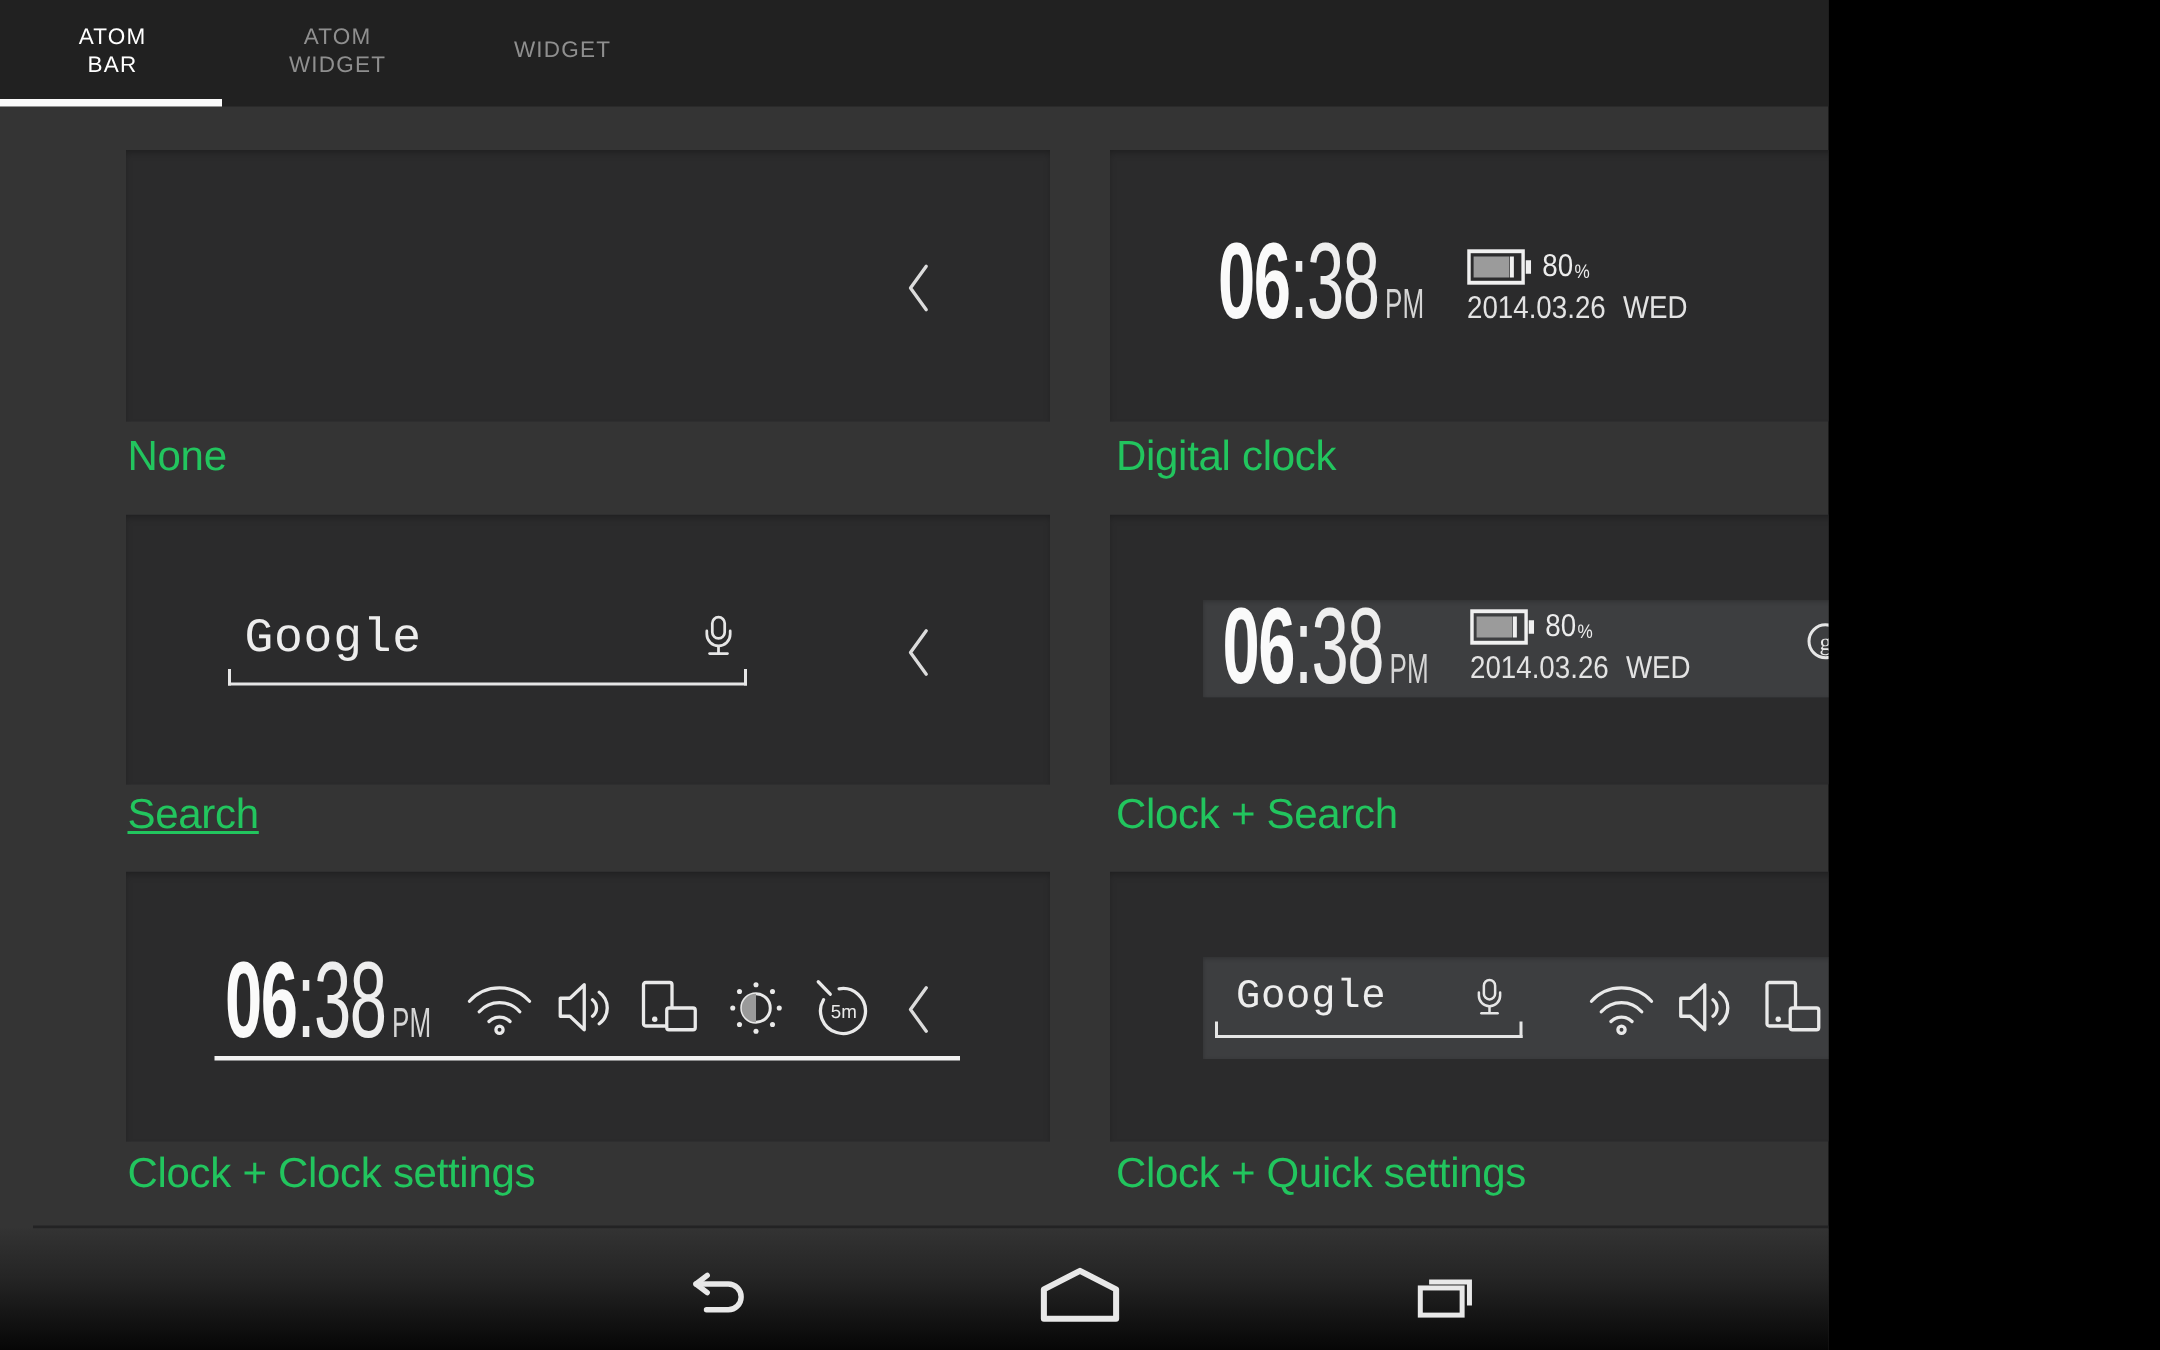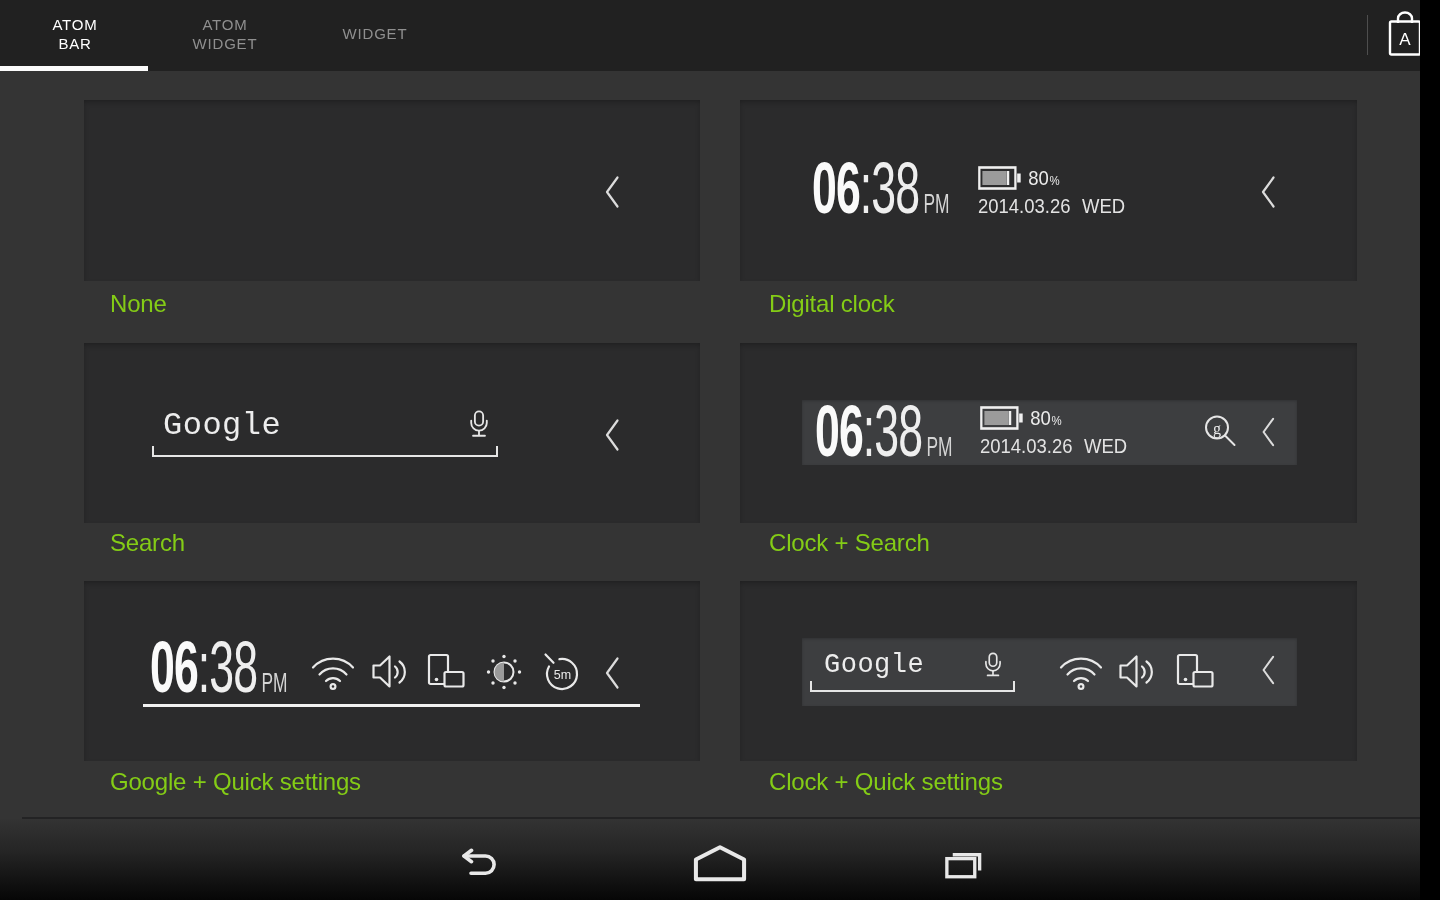--- a/index.html
+++ b/index.html
@@ -1,16 +1,16 @@
 <!DOCTYPE html>
 <html><head>
 <meta charset="utf-8">
 <style>
   html,body{margin:0;padding:0;background:#000;}
-  .screen{position:relative;width:1420px;height:900px;background:#343434;overflow:hidden;
+  .screen{position:relative;width:1219px;height:900px;background:#343434;overflow:hidden;
           font-family:"Liberation Sans",sans-serif;-webkit-font-smoothing:antialiased;}
 
   
   header{position:absolute;left:0;top:0;width:1440px;height:71px;background:#212121;}
   .tab{position:absolute;top:0;height:67px;display:flex;align-items:center;justify-content:center;
        color:#8f8f8f;font-size:15px;letter-spacing:.8px;line-height:19px;text-align:center;cursor:pointer;
        background:none;border:0;padding:0;font-family:inherit;}
   .tab span{display:block;width:70px;}
   .tab.active{color:#ffffff;}
   .tab1{left:0;width:150px;}
@@ -23,23 +23,23 @@
 
   
   .card{position:absolute;width:616px;height:181px;background:#2b2b2c;--icon-bg:#2b2b2c;
         box-shadow:inset 0 3px 6px -2px rgba(0,0,0,.35);}
   .c1{left:84px;top:100px;}
   .c2{left:740px;top:100px;width:617px;}
   .c3{left:84px;top:343px;height:180px;}
   .c4{left:740px;top:343px;width:617px;height:180px;}
   .c5{left:84px;top:581px;height:180px;}
   .c6{left:740px;top:581px;width:617px;height:180px;}
-  .card-label{position:absolute;color:#84cc16;font-size:24px;letter-spacing:-.2px;line-height:24px;margin-left:25px;}
+  .card-label{position:absolute;color:#22c55e;font-size:28px;letter-spacing:-.2px;line-height:24px;}
   .l1{left:85px;top:292px;}  .l2{left:744px;top:292px;}
-  .l3{left:85px;top:531px;}  .l4{left:744px;top:531px;}
+  .l3{left:85px;top:531px;text-decoration:underline;}  .l4{left:744px;top:531px;}
   .l5{left:85px;top:770px;}  .l6{left:744px;top:770px;}
 
   
   .chev{position:absolute;width:22px;height:34px;}
   .card > .chev{left:518px;top:75px;}
 
   .bar{position:absolute;left:62px;width:495px;background:#3d3e40;--icon-bg:#3d3e40;
        box-shadow:inset 0 1px 3px rgba(0,0,0,.22);}
   .c4 .bar{top:57px;height:65px;}
   .c6 .bar{top:57px;height:68px;}
@@ -300,21 +300,21 @@
         <use href="#sym-bright"></use>
       </svg>
     <svg class="qs qs-timer">
         <use href="#sym-timer"></use>
       </svg>
     <svg class="chev">
         <use href="#sym-chev"></use>
       </svg>
     <div class="qs-underline"></div>
   </div>
-  <div class="card-label l5">Google + Quick settings</div>
+  <div class="card-label l5">Clock + Clock settings</div>
 
   <div class="card c6">
     <div class="bar">
       <div class="search-w">
         <span class="google">Google</span>
         <svg class="mic">
             <use href="#sym-mic"></use>
           </svg>
         <div class="bracket"></div>
       </div>

